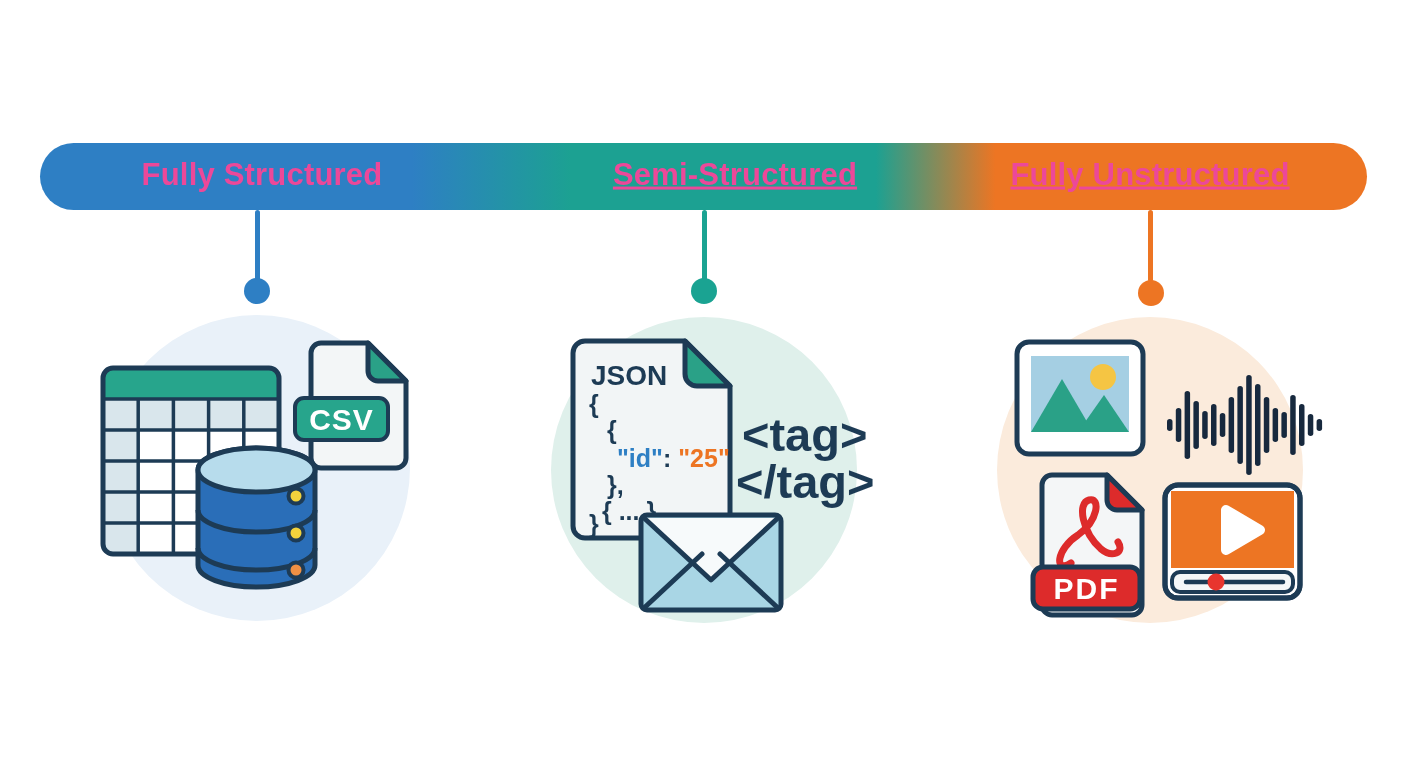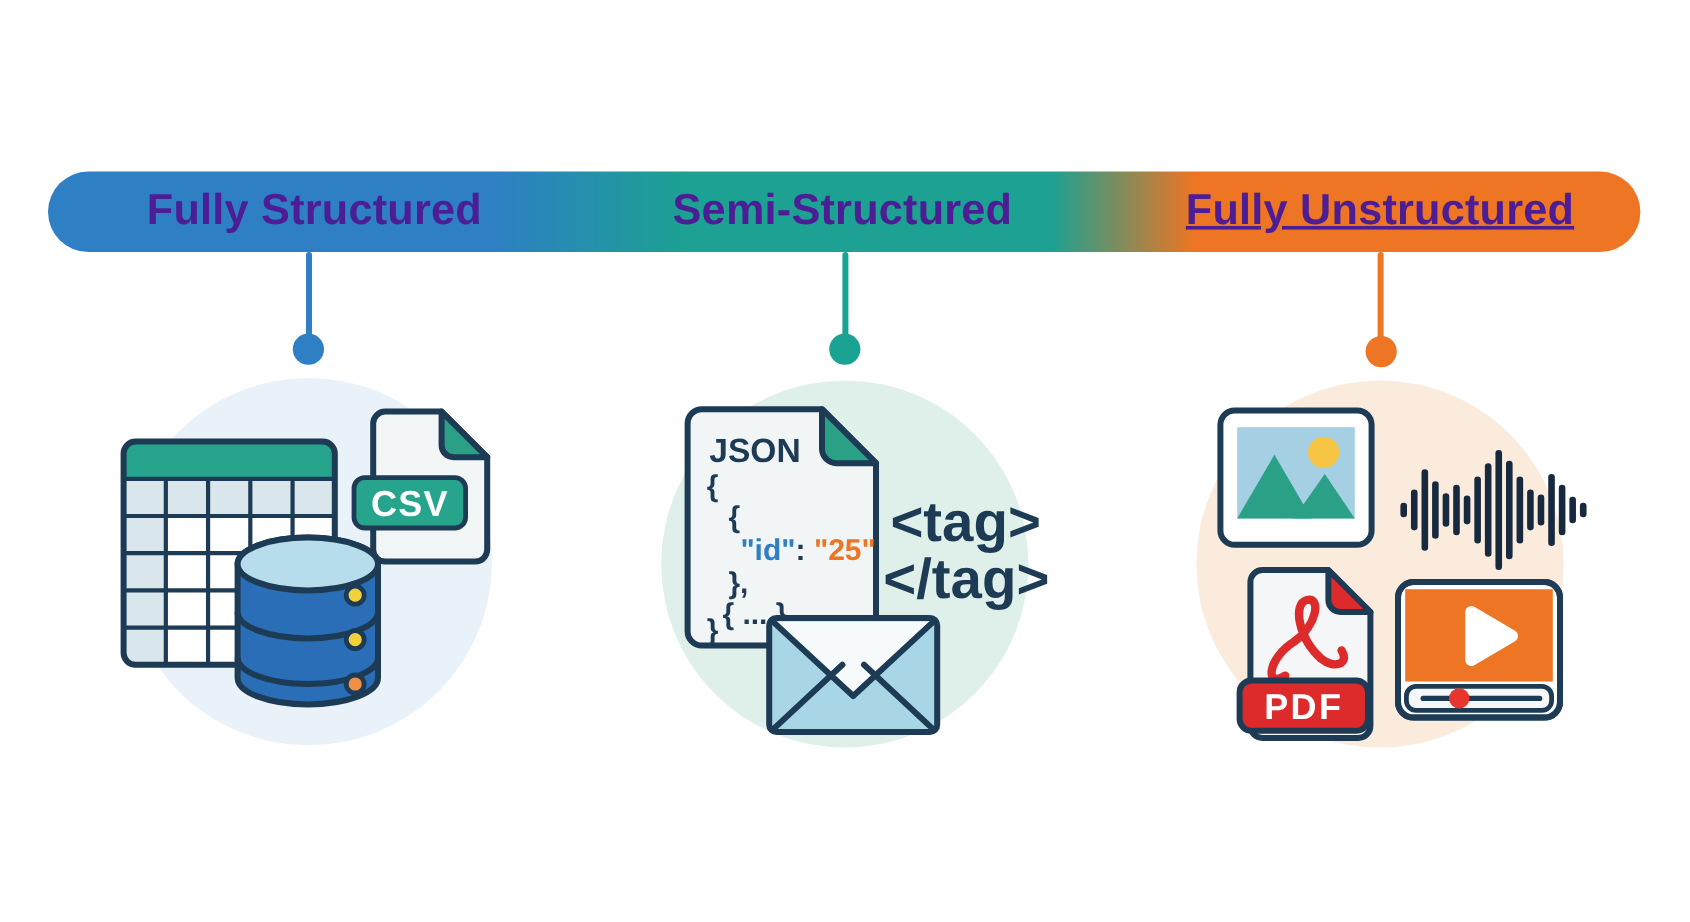--- a/index.html
+++ b/index.html
@@ -22,28 +22,28 @@
     border-radius: 34px;
     background: linear-gradient(90deg,
       #2E7FC4 0%, #2E7FC4 28%,
       #1CA192 40%, #1CA192 63%,
       #ED7523 72%, #ED7523 100%);
   }
   .bar-label {
     position: absolute;
     top: 176px;
     transform: translate(-50%, -54%);
-    color: #4c1d95;
-    font-size: 36px;
+    color: #ec4899;
+    font-size: 31px;
     font-weight: 700;
     letter-spacing: 0.2px;
     white-space: nowrap;
   }
   .bar-label.l1 { left: 262px; }
-  .bar-label.l2 { left: 702px; }
+  .bar-label.l2 { left: 735px; text-decoration: underline; }
   .bar-label.l3 { left: 1150px; text-decoration: underline; }
 
   
   .connector-line {
     position: absolute;
     top: 210px;
     width: 5px; height: 72px;
     border-radius: 3px;
   }
   .connector-dot {

